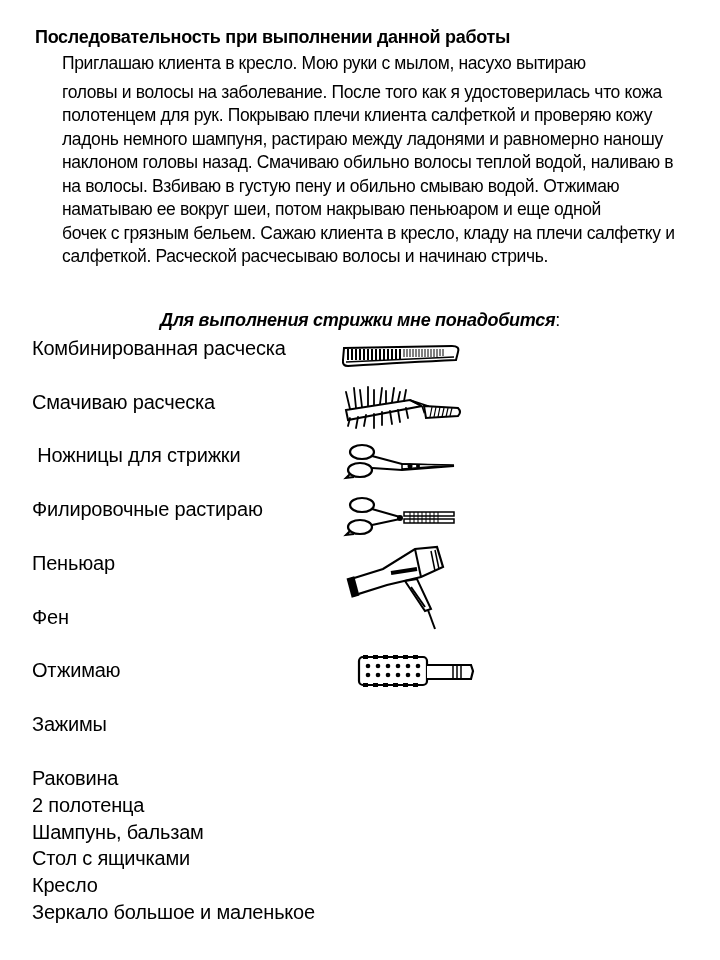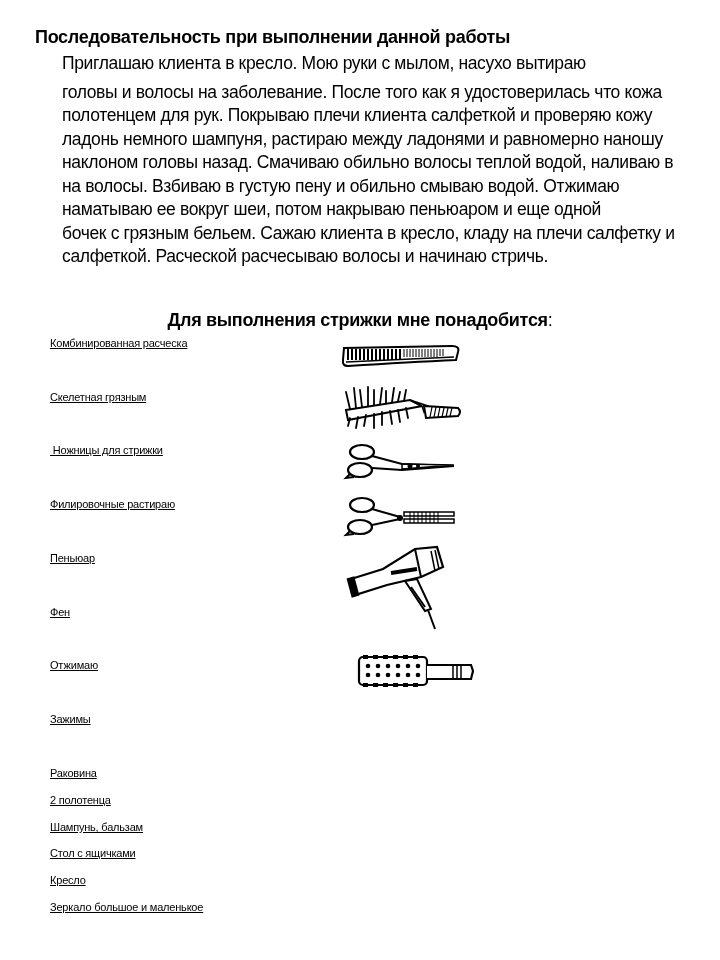--- a/index.html
+++ b/index.html
@@ -6,22 +6,22 @@
   body { width:720px; height:960px; position:relative; overflow:hidden;
          font-family:"Liberation Sans", sans-serif; color:#000; }
   .title { position:absolute; top:27px; left:0; width:720px; text-align:left;
            font-weight:bold; font-size:18px; letter-spacing:-0.3px;padding-left:35px; }
   .para { position:absolute; top:52px; left:30px; width:690px; font-size:17.5px;
           line-height:23.5px; letter-spacing:-0.35px;margin-left:32px; }
   .para .ln { display:block; white-space:nowrap; }
   .para .ln:nth-child(2) { margin-top:5px; }
   .subtitle { position:absolute; top:310px; left:0; width:720px; text-align:center;
               font-size:18px; letter-spacing:-0.3px; }
-  .subtitle b { font-weight:bold; }
-  .item { position:absolute; left:50px; font-size:11px; letter-spacing:-0.2px; white-space:nowrap;text-decoration:underline; }
+  .subtitle b { font-weight:bold;font-style:italic; }
+  .item { position:absolute; left:32px; font-size:20px; letter-spacing:-0.2px; white-space:nowrap; }
   .tool { position:absolute; }
   svg { display:block; }
 </style>
 </head>
 <body>
 
 <div class="title">Последовательность при выполнении данной работы</div>
 
 <div class="para">
   <span class="ln">Приглашаю  клиента  в кресло. Мою руки с мылом, насухо вытираю</span>
@@ -31,21 +31,21 @@
   <span class="ln">наклоном головы назад.  Смачиваю обильно волосы теплой водой, наливаю в</span>
   <span class="ln">на волосы. Взбиваю в густую пену и обильно смываю водой. Отжимаю</span>
   <span class="ln">наматываю ее вокруг шеи, потом накрываю пеньюаром и еще одной</span>
   <span class="ln">бочек с грязным бельем. Сажаю клиента в кресло, кладу на плечи салфетку и</span>
   <span class="ln">салфеткой.  Расческой расчесываю волосы и начинаю стричь.</span>
 </div>
 
 <div class="subtitle"><b>Для выполнения стрижки мне понадобится</b><span>:</span></div>
 
 <div class="item" style="top:337px">Комбинированная расческа</div>
-<div class="item" style="top:391px">Скелетная грязным</div>
+<div class="item" style="top:391px">Смачиваю расческа</div>
 <div class="item" style="top:444px; white-space:pre"> Ножницы для стрижки</div>
 <div class="item" style="top:498px">Филировочные растираю</div>
 <div class="item" style="top:552px">Пеньюар</div>
 <div class="item" style="top:606px">Фен</div>
 <div class="item" style="top:659px">Отжимаю</div>
 <div class="item" style="top:713px">Зажимы</div>
 <div class="item" style="top:767px">Раковина</div>
 <div class="item" style="top:794px">2 полотенца</div>
 <div class="item" style="top:821px">Шампунь, бальзам</div>
 <div class="item" style="top:847px">Стол с ящичками</div>

